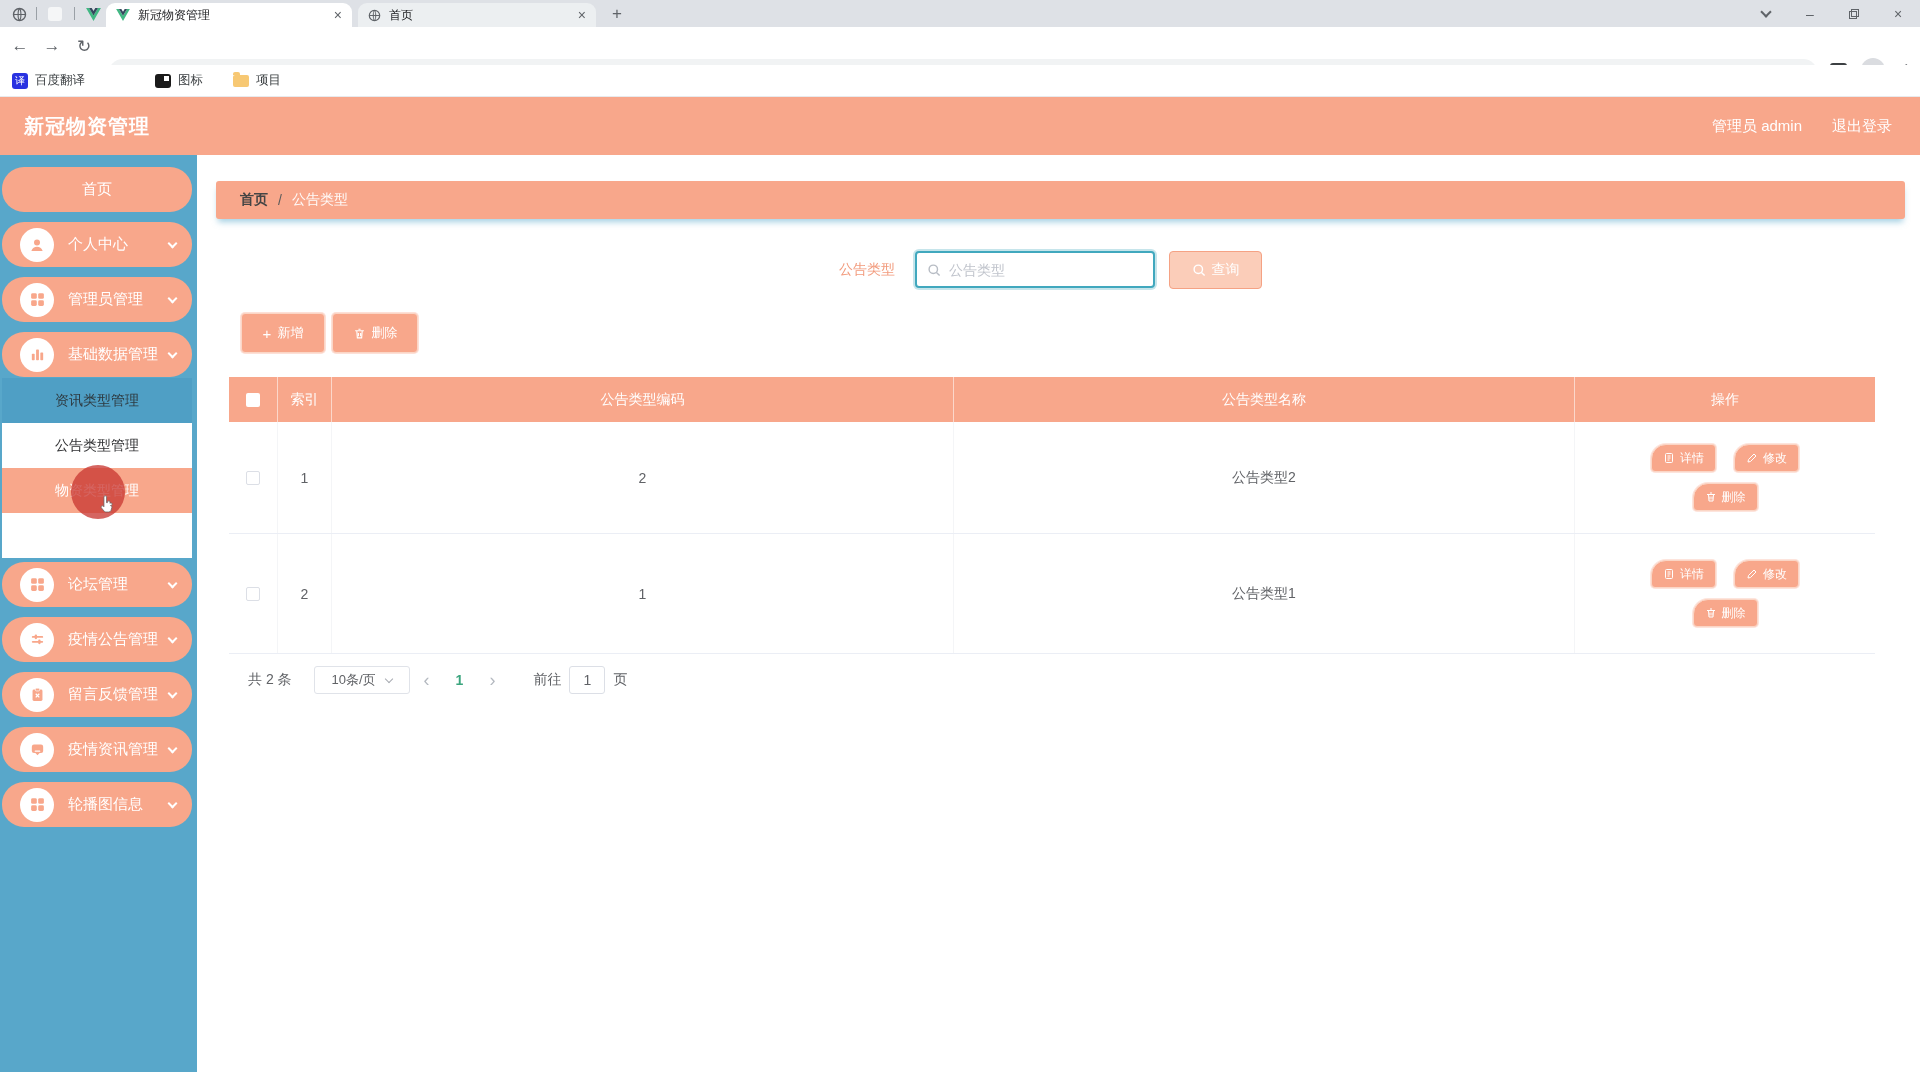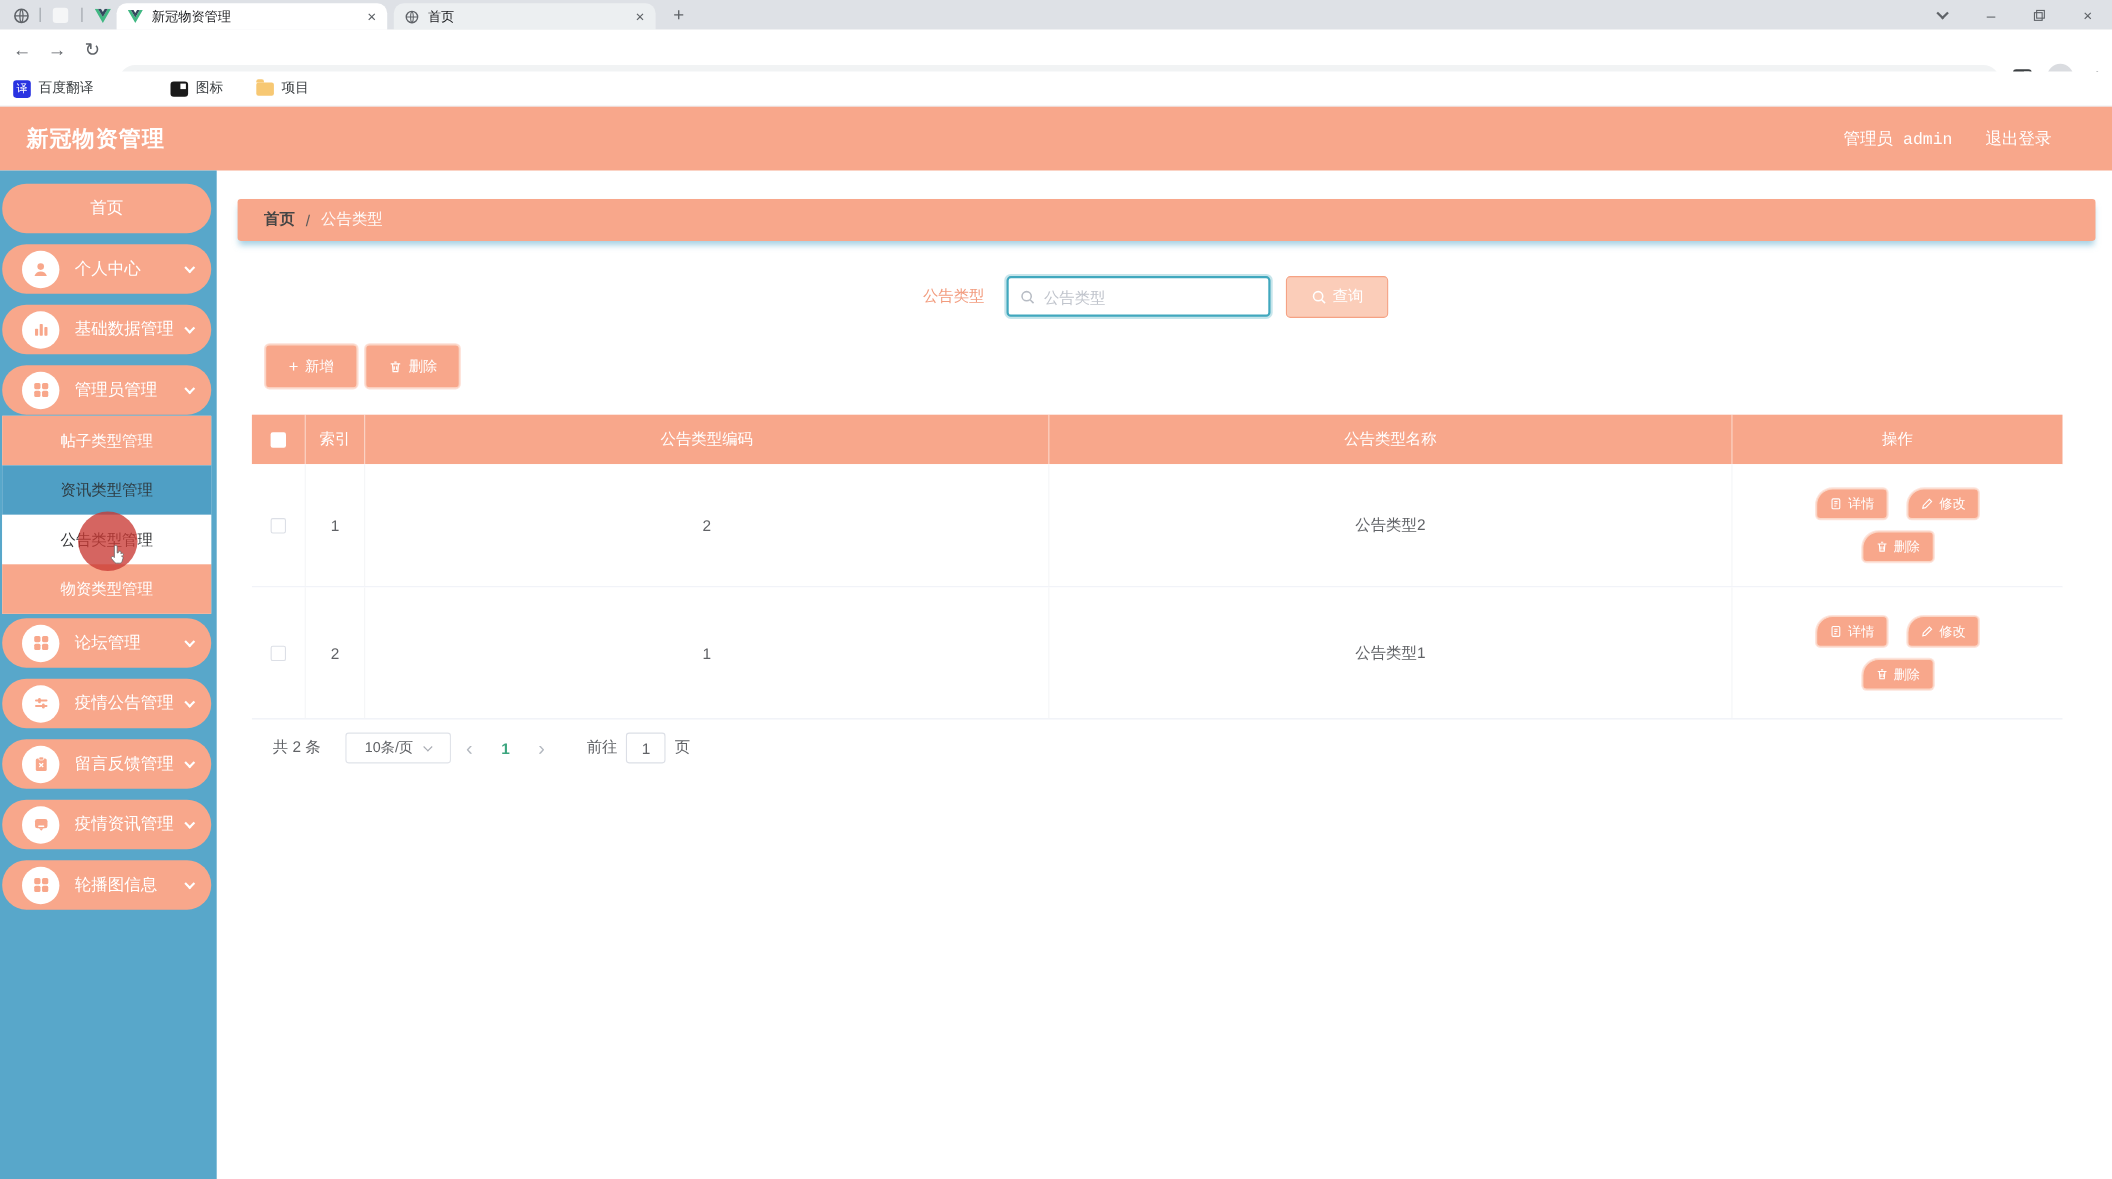--- a/index.html
+++ b/index.html
@@ -40,21 +40,21 @@
   .bm .label { font-size:12.5px; color:#3C4043; }
   .bm-badge { width:16px; height:16px; background:#2932E1; color:#fff; border-radius:3px; font-size:10px; display:flex; align-items:center; justify-content:center; }
   .bm-dark { width:16px; height:14px; background:#1A1A1A; border-radius:3px; position:relative; }
   .bm-dark i { position:absolute; right:2px; top:2px; width:5px; height:5px; background:#fff; display:block; }
   .bm-folder { width:16px; height:12px; background:#F7C873; border-radius:2px; position:relative; }
   .bm-folder:before { content:""; position:absolute; left:0; top:-3px; width:7px; height:3px; background:#F7C873; border-radius:2px 2px 0 0; }
 
   
   #appheader { position:absolute; left:0; top:97px; width:1920px; height:58px; background:#F8A78B; display:flex; align-items:center; }
   #appheader .brand { color:#FFFFFF; font-size:20px; font-weight:bold; margin-left:24px; letter-spacing:1px; }
-  #appheader .right { position:absolute; right:55px; display:flex; align-items:flex-start; gap:30px; color:#FFFFFF; font-size:15px;font-family:Liberation Mono, monospace; }
+  #appheader .right { position:absolute; right:28px; display:flex; align-items:flex-start; gap:30px; color:#FFFFFF; font-size:15px; }
 
   
   #sidebar { position:absolute; left:0; top:155px; width:197px; height:917px; background:#58A7CA; display:flex; flex-direction:column; padding-top:12px; gap:10px; }
   .pill { position:relative; margin-left:2px; width:190px; height:45px; flex:0 0 45px; background:#F8A78B; border-radius:22px; display:flex; align-items:center; padding-left:18px; }
   .pill .ic { width:34px; height:34px; border-radius:50%; background:#FFFFFF; display:flex; align-items:center; justify-content:center; flex:0 0 34px; }
   .pill .lbl { color:#FFFFFF; font-size:15px; margin-left:14px; white-space:nowrap; }
   .pill.noicon { padding-left:66px; }
   .pill .chev { position:absolute; right:16px; width:7px; height:7px; border-right:2px solid #fff; border-bottom:2px solid #fff; transform:rotate(45deg); margin-top:-3px; }
   #submenu { margin:-9px 0 -6px 2px; width:190px; background:#FFFFFF; flex:0 0 180px; display:flex; flex-direction:column; }
   .subitem { height:45px; flex:0 0 45px; display:flex; align-items:center; justify-content:center; font-size:14px; }
@@ -231,45 +231,42 @@
           <circle cx="12" cy="8.5" r="4" fill="#F8A78B"></circle>
           <path d="M4.5 20c1.2-4 4.2-5.6 7.5-5.6s6.3 1.6 7.5 5.6z" fill="#F8A78B"></path>
         </svg>
       </span>
     <span class="lbl">个人中心</span>
     <span class="chev"></span>
   </div>
   <div class="pill">
     <span class="ic">
         <svg width="17" height="17" viewBox="0 0 24 24">
-          <rect x="4" y="11" width="4" height="9" rx="1" fill="#F8A78B"></rect>
-          <rect x="10" y="5" width="4" height="15" rx="1" fill="#F8A78B"></rect>
-          <rect x="16" y="9" width="4" height="11" rx="1" fill="#F8A78B"></rect>
-        </svg>
-      </span>
-    <span class="lbl">基础数据管理</span>
-    <span class="chev"></span>
-  </div>
-  <div class="pill">
-    <span class="ic">
-        <svg width="17" height="17" viewBox="0 0 24 24">
           <rect x="3" y="3" width="8" height="8" rx="2" fill="#F8A78B"></rect>
           <rect x="13" y="3" width="8" height="8" rx="2" fill="#F8A78B"></rect>
           <rect x="3" y="13" width="8" height="8" rx="2" fill="#F8A78B"></rect>
           <rect x="13" y="13" width="8" height="8" rx="2" fill="#F8A78B"></rect>
         </svg>
       </span>
     <span class="lbl">管理员管理</span>
     <span class="chev"></span>
   </div>
+  <div class="pill">
+    <span class="ic">
+        <svg width="17" height="17" viewBox="0 0 24 24">
+          <rect x="4" y="11" width="4" height="9" rx="1" fill="#F8A78B"></rect>
+          <rect x="10" y="5" width="4" height="15" rx="1" fill="#F8A78B"></rect>
+          <rect x="16" y="9" width="4" height="11" rx="1" fill="#F8A78B"></rect>
+        </svg>
+      </span>
+    <span class="lbl">基础数据管理</span>
+    <span class="chev"></span>
+  </div>
 
   <div id="submenu">
-    <div class="subitem sub-normal">
-        <span>帖子类型管理</span>
-      </div>
     <div class="subitem sub-hover">
         <span>资讯类型管理</span>
       </div>
     <div class="subitem sub-active">
         <span>公告类型管理</span>
       </div>
     <div class="subitem sub-normal">
         <span>物资类型管理</span>
       </div>
   </div>

